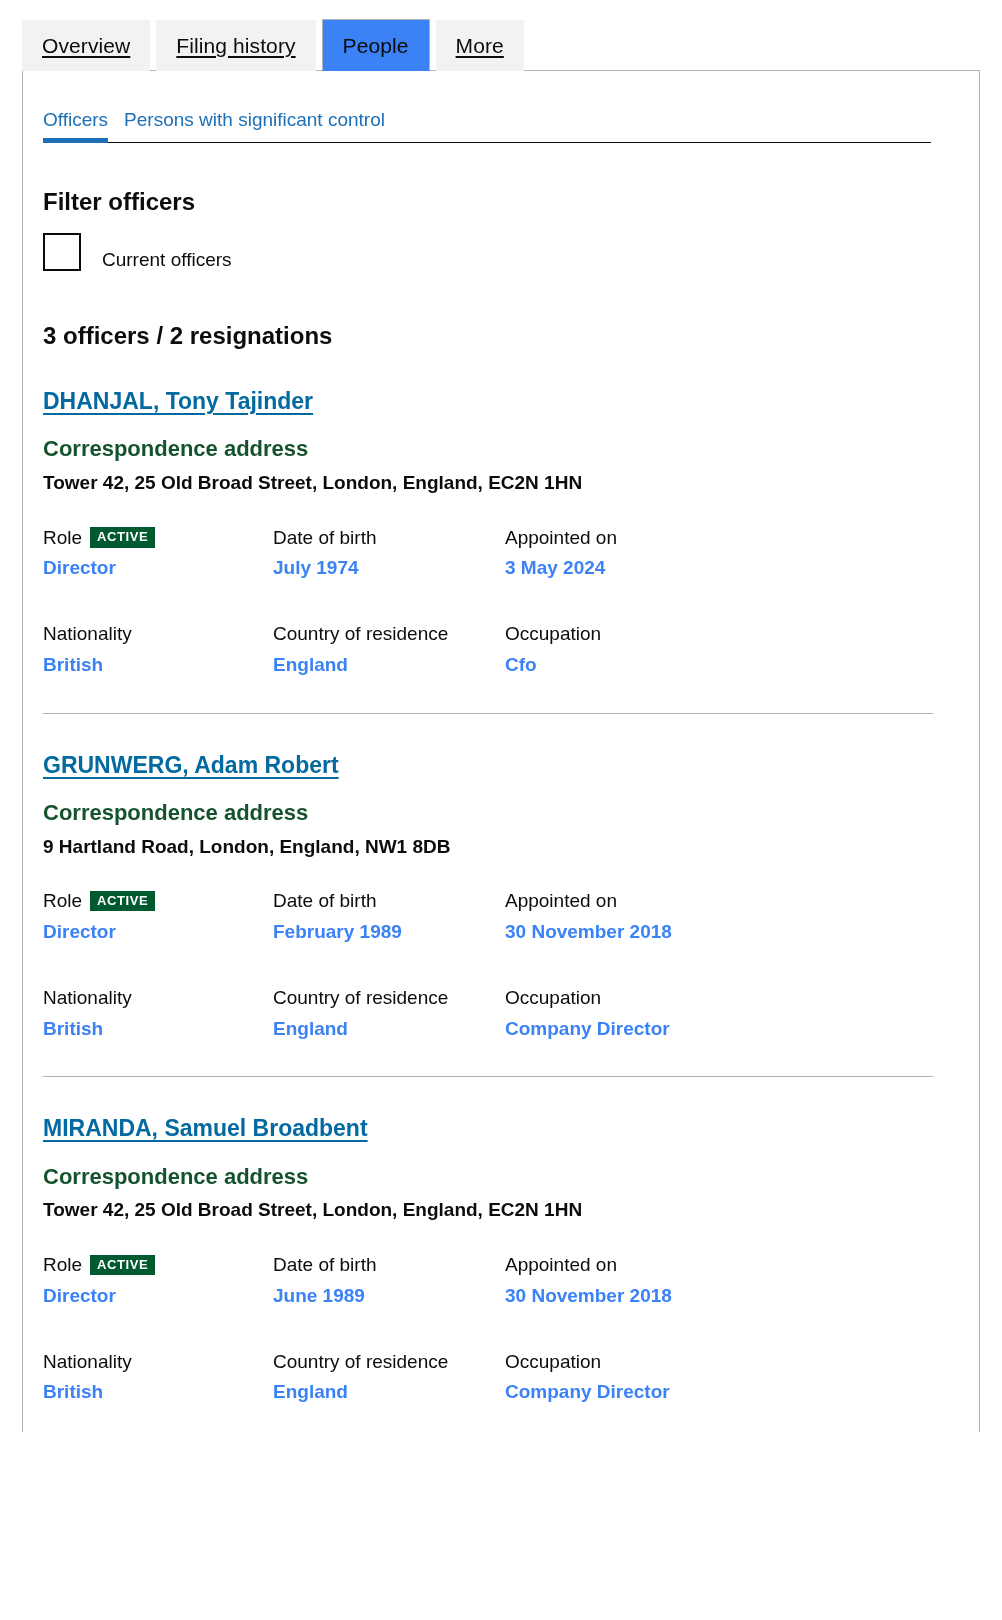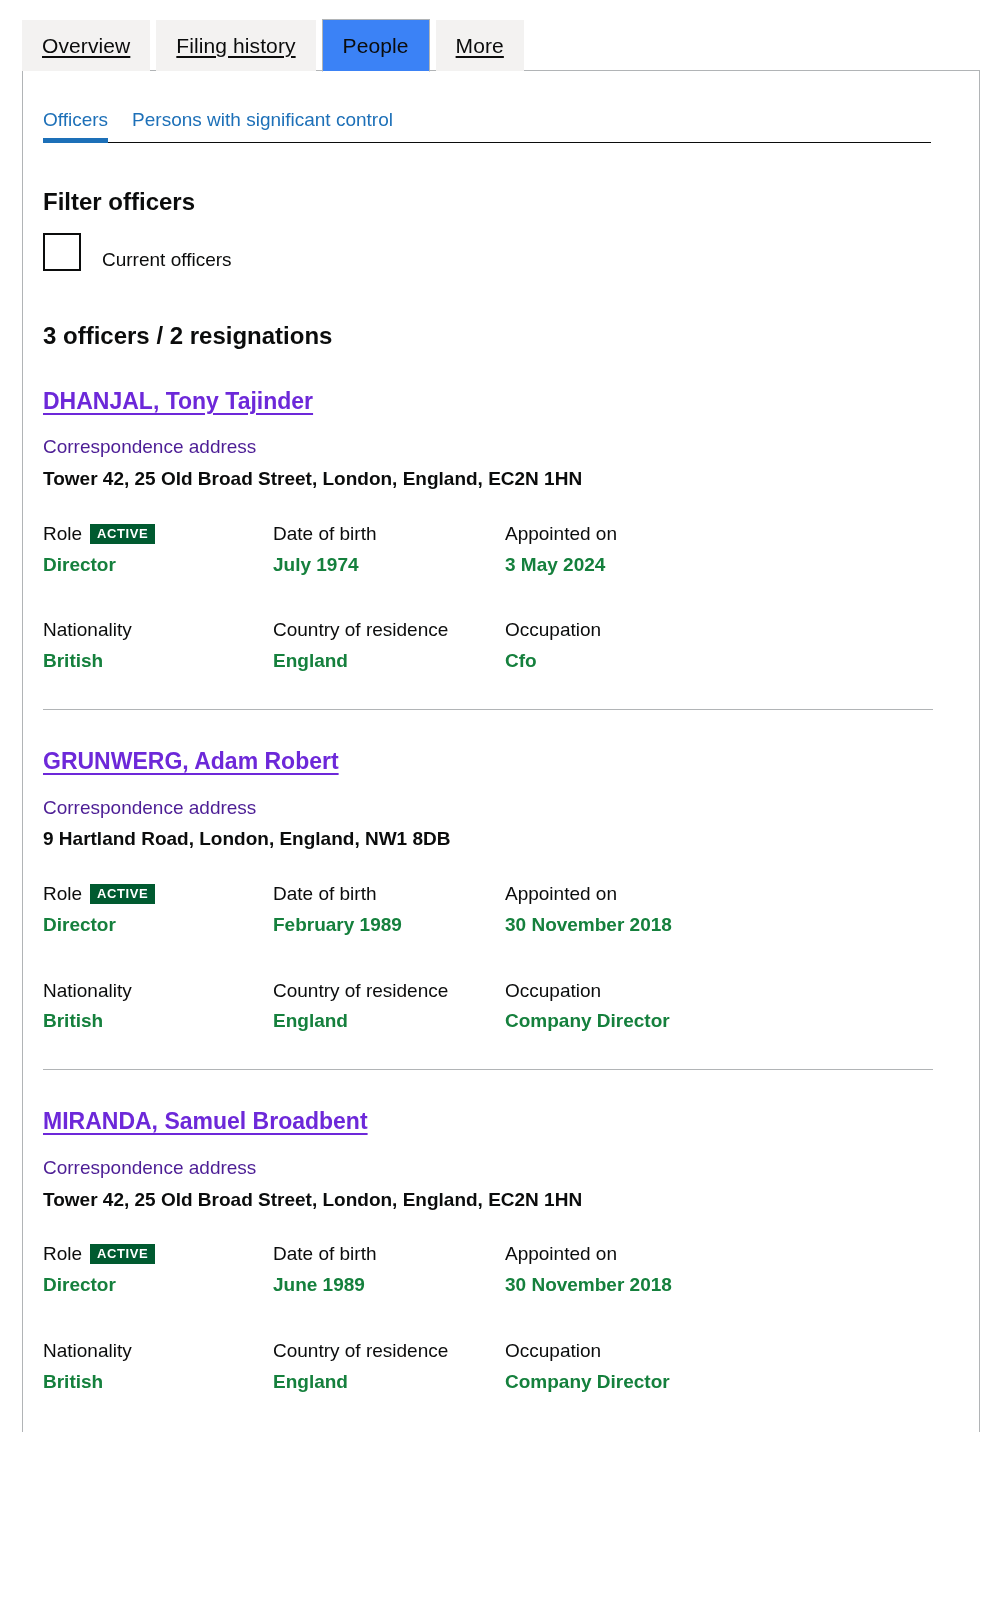--- a/index.html
+++ b/index.html
@@ -80,21 +80,21 @@
 
   .panel-inner {
     padding: 28px 18px 0 18px;
   }
 
   
   .subtabs {
     position: relative;
     display: flex;
     align-items: flex-end;
-    gap: 24px;
+    gap: 16px;
     height: 44px;
     border-bottom: 1px solid #0b0c0c;
     width: 888px;
     margin-left: 2px;
   }
   .subtab {
     font-size: 19px;
     color: #1d70b8;
     text-decoration: none;
     padding-bottom: 11px;
@@ -153,33 +153,34 @@
     height: 1px;
     background: #b1b4b6;
     width: 890px;
     margin-left: 2px;
   }
 
   .officer-name {
     display: inline-block;
     font-size: 23px;
     font-weight: bold;
-    color: #6d28d9;
+    color: #0369a1;
     text-decoration: underline;
     text-underline-offset: 4px;
     text-decoration-thickness: 2px;
     margin: 0 0 0 2px;
     line-height: 1.2;
   }
 
   .addr-label {
-    font-size: 19px;
-    color: #4c1d95;
+    font-size: 22px;
+    color: #14532d;
     margin: 21px 0 0 2px;
     line-height: 1.2;
+    font-weight: bold;
   }
   .addr-value {
     font-size: 19px;
     font-weight: bold;
     color: #0b0c0c;
     margin: 9px 0 0 2px;
     line-height: 1.2;
   }
 
   .detail-grid {
@@ -196,21 +197,21 @@
     color: #0b0c0c;
     line-height: 1.25;
     display: flex;
     align-items: center;
     gap: 8px;
     padding-bottom: 7px;
   }
   .dd {
     font-size: 19px;
     font-weight: bold;
-    color: #15803d;
+    color: #3b82f6;
     line-height: 1.25;
   }
 
   .badge {
     display: inline-block;
     background: #005a30;
     color: #ffffff;
     font-size: 13px;
     font-weight: bold;
     letter-spacing: 0.6px;

